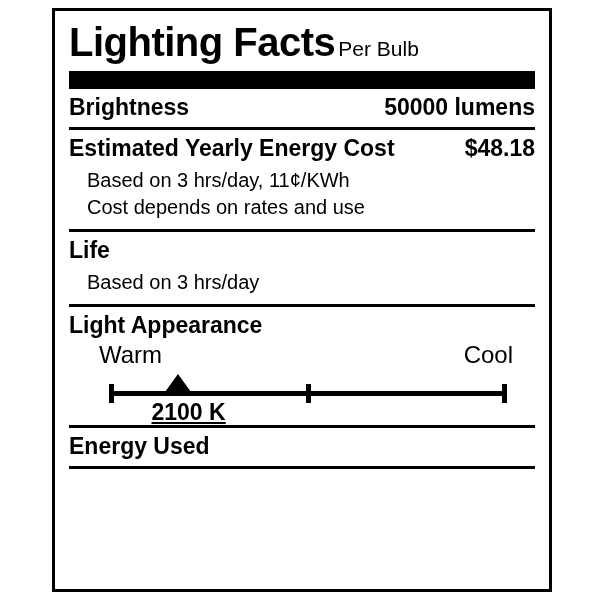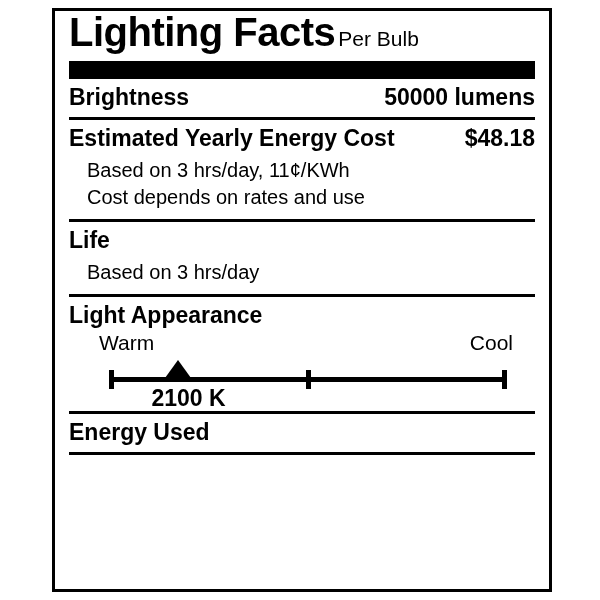--- a/index.html
+++ b/index.html
@@ -23,20 +23,21 @@
     height: 584px;
     border: 3px solid #000000;
     background: #ffffff;
     box-sizing: border-box;
     padding: 0 14px;
   }
 
   .title-row {
     display: flex;
     align-items: baseline;
+    padding-top: 10px;
     padding-bottom: 2px;
   }
   .title-main {
     font-size: 40px;
     font-weight: bold;
     letter-spacing: -0.5px;
     line-height: 1.05;
     white-space: nowrap;
   }
   .title-sub {
@@ -89,21 +90,21 @@
 
   .appearance-head {
     font-size: 23px;
     font-weight: bold;
     padding: 5px 0 2px 0;
   }
 
   .scale-words {
     display: flex;
     justify-content: space-between;
-    font-size: 21px;
+    font-size: 24px;
     padding: 0 22px 2px 30px;
     gap: 21px;
   }
 
   .scale-wrap {
     position: relative;
     height: 54px;
     margin: 0 28px 0 40px;
   }
   .scale-bar {
@@ -136,20 +137,21 @@
     border-bottom: 18px solid #000000;
   }
   .kelvin {
     position: absolute;
     top: 28px;
     left: 0;
     width: 40%;
     text-align: center;
     font-size: 23px;
     font-weight: bold;
+    text-decoration: underline;
   }
 
   .bottom-space {
     height: 60px;
   }
 </style>
 </head>
 <body>
 
 <div class="label-card">

